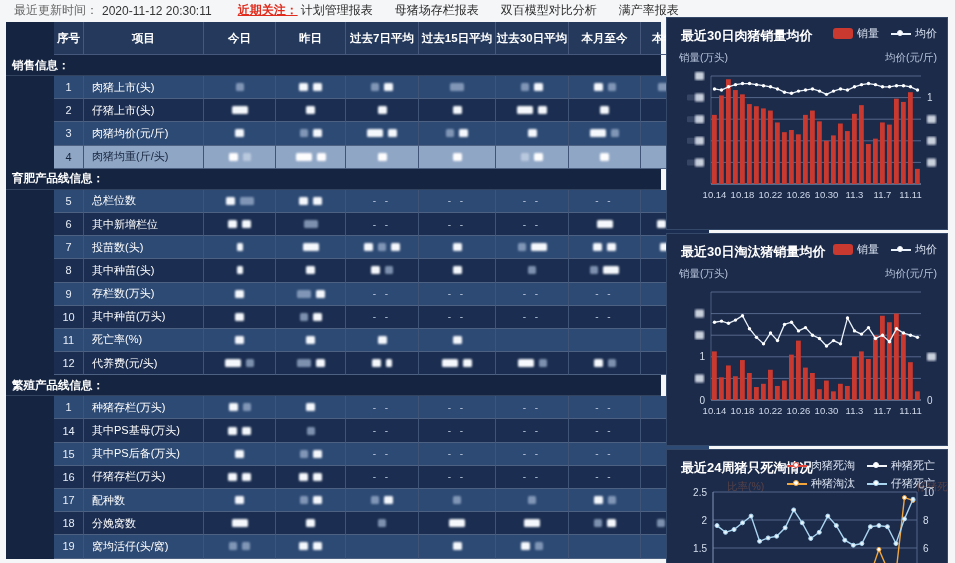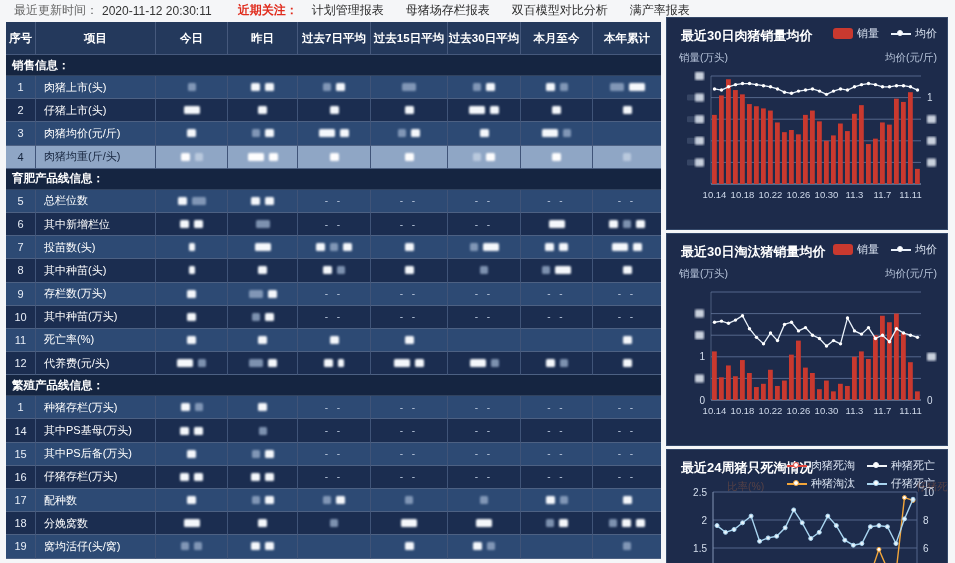--- a/index.html
+++ b/index.html
@@ -3,25 +3,25 @@
 <meta charset="utf-8">
 <style>
   * { margin:0; padding:0; box-sizing:border-box; }
   html,body { width:955px; height:563px; overflow:hidden; background:#f5f6f8;
     font-family:"Liberation Sans","DejaVu Sans",sans-serif; }
   
   .topbar { position:absolute; left:0; top:0; width:955px; height:21px;
     display:flex; align-items:center; padding-left:14px; font-size:12px; color:#444; }
   .topbar .lbl { color:#666; margin-right:4px; }
   .topbar .time { color:#333; margin-right:26px; }
-  .topbar .focus { color:#e02c1d; font-weight:bold; margin-right:14px; }
+  .topbar .focus { color:#e02c1d; font-weight:bold; margin-right:3px;text-decoration:underline; }
   .topbar .tab { color:#2c2c2c; margin-right:22px; cursor:pointer;font-family:Liberation Serif, serif; }
   
   .table-wrap { position:absolute; left:6px; top:22px; width:655px; background:#152541; }
-  .t-grid { display:grid; grid-template-columns:30px 120px 72px 70px 73px 77px 73px 72px 68px; }
+  .t-grid { display:grid; grid-template-columns:30px 120px 72px 70px 73px 77px 73px 72px 68px;margin-left:48px; }
   .t-head { background:#24395c; }
   .t-head .hc { height:33px; display:flex; align-items:center; justify-content:center;
     color:#fff; font-size:11.5px; font-weight:bold; border-right:1px solid #46597c;
     border-bottom:1px solid #46597c; }
   .t-head .hc:last-child { border-right:none; }
   .section-row { height:21px; background:#152541; color:#fff; font-size:11.5px;
     font-weight:bold; display:flex; align-items:center; padding-left:6px;
     border-bottom:1px solid #31435f; }
   .t-row { height:23.2px; }
   .t-row .tc { display:flex; align-items:center; justify-content:center;

